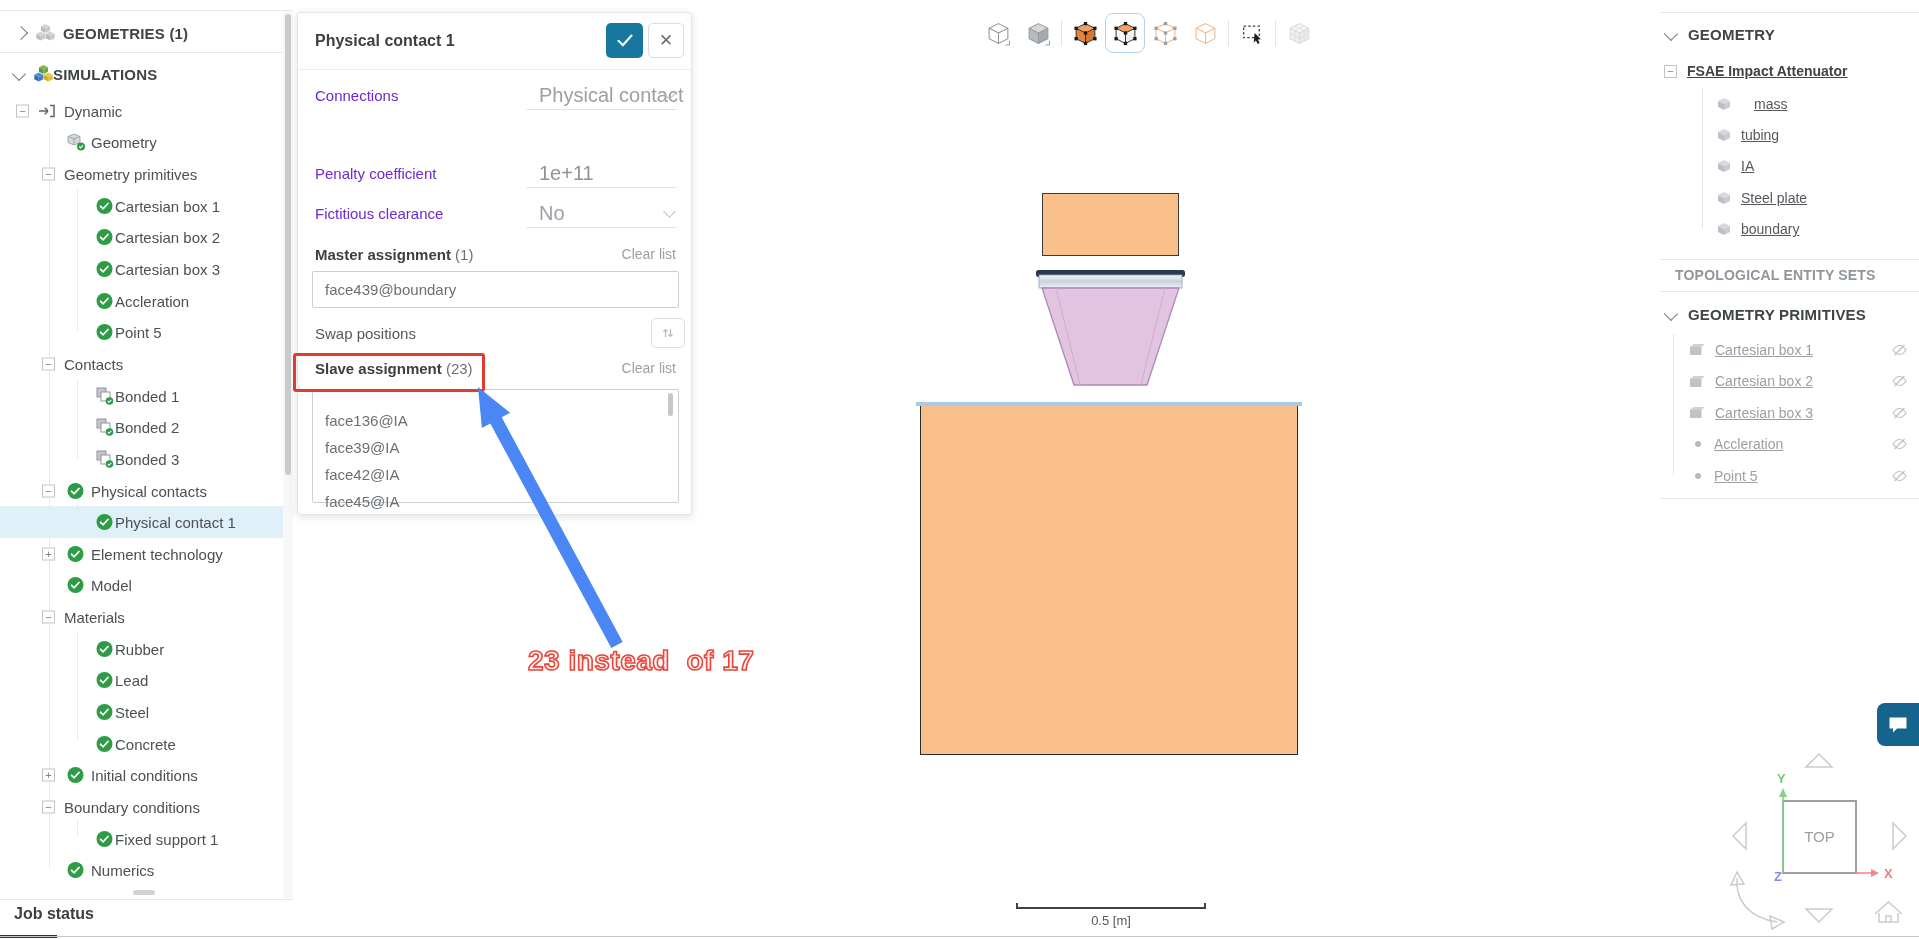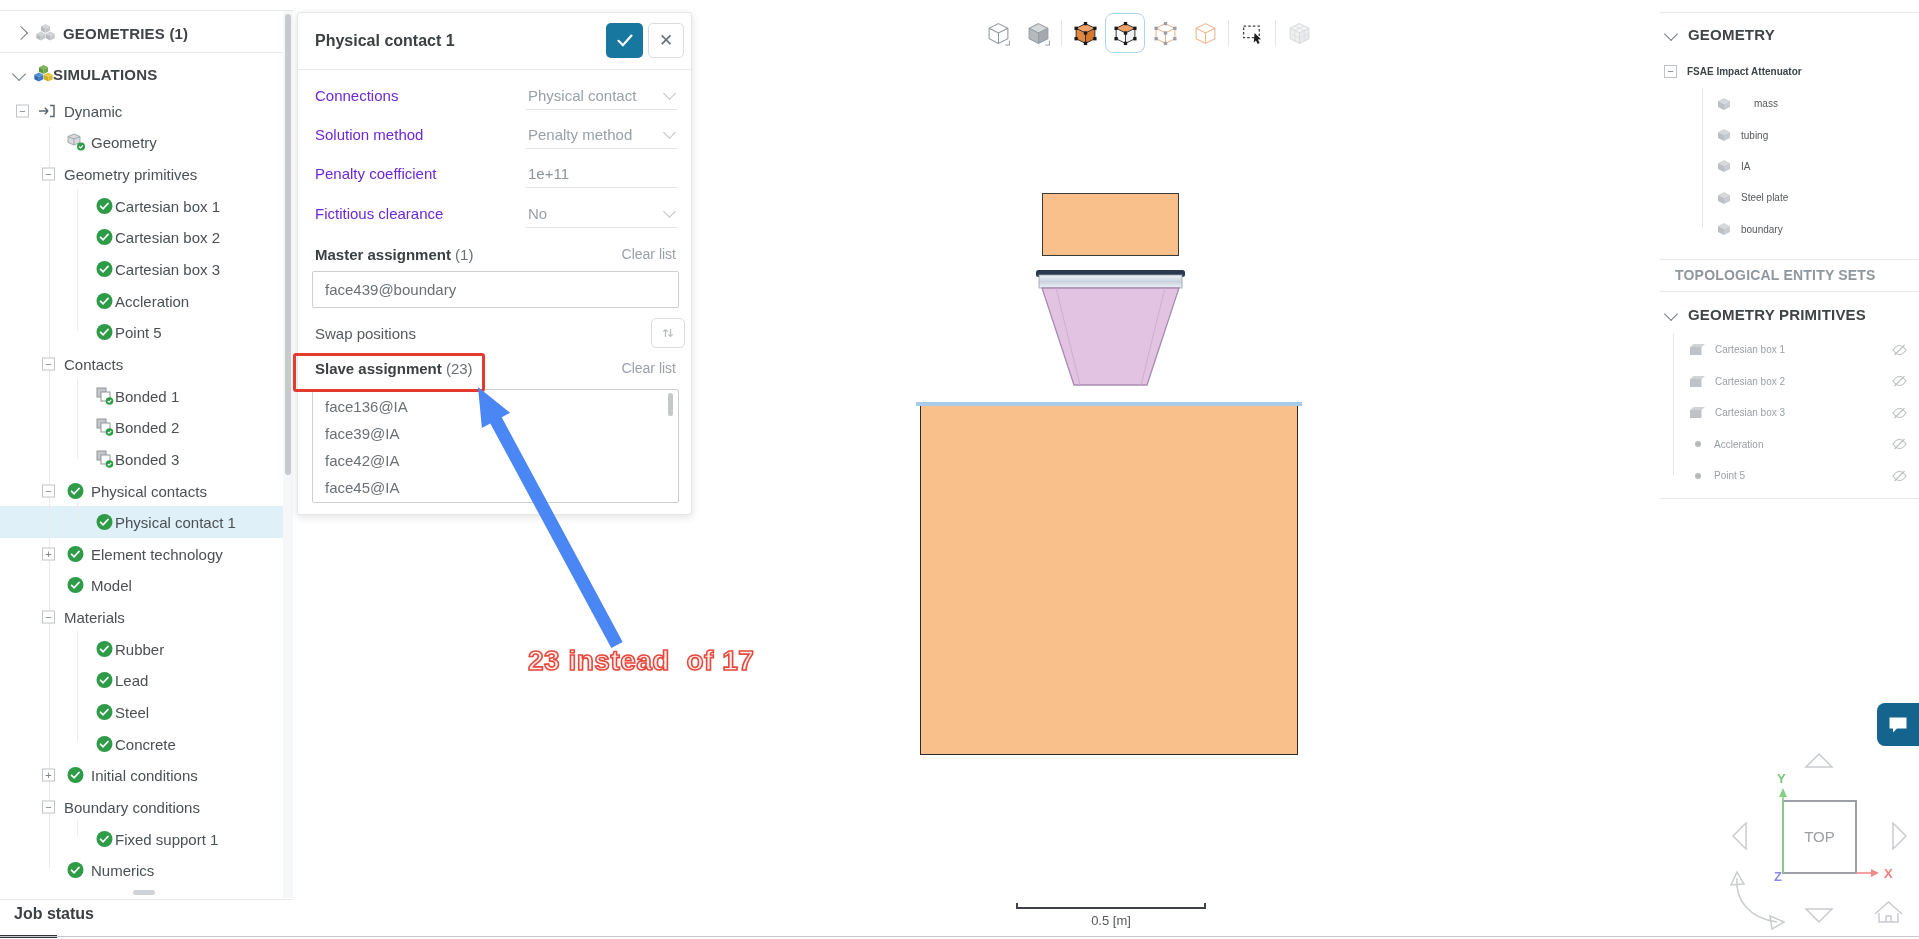--- a/index.html
+++ b/index.html
@@ -35,21 +35,21 @@
           box-shadow:0 2px 8px rgba(0,0,0,.12);z-index:10;box-sizing:border-box;}
   #dlg-title{position:absolute;left:17px;top:19px;font-size:16px;font-weight:bold;color:#3c4043;}
   #dlg-ok{position:absolute;left:308px;top:10px;width:37px;height:35px;background:#17779f;border:none;border-radius:5px;
           display:flex;align-items:center;justify-content:center;cursor:pointer;}
   #dlg-close{position:absolute;left:350px;top:10px;width:36px;height:35px;background:#fff;border:1px solid #dadde0;border-radius:5px;
           display:flex;align-items:center;justify-content:center;color:#6b7075;font-size:17px;cursor:pointer;box-sizing:border-box;}
   #dlg-hdr-divider{position:absolute;left:0;top:56px;width:100%;height:1px;background:#e9ebed;}
   .frow{position:absolute;left:0;width:100%;height:39px;}
   .frow .flabel{position:absolute;left:17px;top:50%;transform:translateY(-50%);font-size:15px;color:#6d28d9;}
   .fctrl{position:absolute;left:228px;right:14px;top:5px;bottom:4px;border-bottom:1px solid #e2e4e6;}
-  .fctrl .fval{position:absolute;left:2px;top:50%;transform:translateY(-50%);font-size:15px;color:#9aa0a6;white-space:nowrap;}
+  .fctrl .fval{position:absolute;left:13px;top:50%;transform:translateY(-50%);font-size:20px;color:#9aa0a6;white-space:nowrap;}
   .fctrl .fchev{position:absolute;right:3px;top:50%;margin-top:-6px;width:8px;height:8px;border-right:1.4px solid #b9bdc2;border-bottom:1.4px solid #b9bdc2;transform:rotate(45deg);}
   .secrow{position:absolute;left:0;width:100%;}
   .seclabel{position:absolute;left:17px;top:50%;transform:translateY(-50%);font-size:15px;color:#3c4043;white-space:nowrap;}
   .seclabel b{font-weight:bold;}
   .seclabel .cnt{font-weight:normal;color:#6b7075;}
   .clearlist{position:absolute;right:15px;top:50%;transform:translateY(-50%);font-size:14px;color:#9aa0a6;cursor:pointer;}
   .assignbox{position:absolute;left:14px;width:367px;border:1px solid #ccd0d3;border-radius:2px;background:#fff;box-sizing:border-box;}
   .aitem{height:27px;display:flex;align-items:center;padding-left:12px;font-size:15px;color:#6b7075;}
   #swap-btn{position:absolute;right:6px;top:50%;transform:translateY(-50%);width:34px;height:30px;border:1px solid #dadde0;border-radius:5px;background:#fff;display:flex;align-items:center;justify-content:center;cursor:pointer;box-sizing:border-box;}
   #red-box{position:absolute;left:-5px;top:340px;width:186px;height:33px;border:3px solid #e33b30;border-radius:3px;z-index:6;pointer-events:none;}
@@ -59,21 +59,21 @@
   .chip{width:40px;height:40px;display:flex;align-items:center;justify-content:center;border-radius:8px;border:1px solid transparent;box-sizing:border-box;cursor:pointer;}
   .chip.sel{border-color:#abd5eb;background:#fff;}
   .chip.dis{opacity:.55;}
   .tsep{width:1px;height:26px;background:#e3e5e7;margin:0 3px;}
   
   #rpanel{left:1655px;top:0;width:264px;height:505px;}
   #rpanel .topline{position:absolute;left:5px;top:12px;width:259px;height:1px;background:#e6e8ea;}
   .rrow{position:absolute;left:0;width:264px;display:flex;align-items:center;}
   .rhead{font-size:15px;font-weight:bold;color:#3f4447;letter-spacing:.2px;}
   .rsubhead{font-size:14px;font-weight:600;color:#8f969c;letter-spacing:.2px;}
-  .rlabel{font-size:10px;color:#55595d;white-space:nowrap;}
+  .rlabel{font-size:14px;color:#55595d;white-space:nowrap;text-decoration:underline;}
   .rlabel.dim{color:#9aa0a6;}
   .eyebtn{position:absolute;right:11px;top:50%;transform:translateY(-50%);display:flex;cursor:pointer;}
   .rdivider{position:absolute;left:5px;width:259px;height:1px;background:#e6e8ea;}
   
   #vp-small-box{left:1042px;top:193px;width:137px;height:63px;background:#f9c08b;border:1.5px solid #3a3a3a;box-sizing:border-box;z-index:2;}
   #vp-big-box{left:920px;top:404px;width:378px;height:351px;background:#f9c08b;border:1.5px solid #2b2b2b;box-sizing:border-box;z-index:2;}
   #vp-blue-edge{left:916px;top:402px;width:386px;height:4px;background:#a9cbe8;z-index:3;}
   #scalebar{left:1016px;top:903px;width:190px;z-index:2;}
   #scalebar .bar{position:absolute;left:0;top:4px;width:190px;height:2px;background:#3f4247;}
   #scalebar .tickL,#scalebar .tickR{position:absolute;top:0;width:2px;height:6px;background:#3f4247;}
@@ -395,27 +395,20 @@
     </button>
   <div id="dlg-hdr-divider"></div>
 
   <div class="frow" style="top:62px;">
     <span class="flabel">Connections</span>
     <div class="fctrl">
       <span class="fval">Physical contact</span>
       <span class="fchev"></span>
     </div>
   </div>
-  <div class="frow" style="top:101px;">
-    <span class="flabel">Solution method</span>
-    <div class="fctrl">
-      <span class="fval">Penalty method</span>
-      <span class="fchev"></span>
-    </div>
-  </div>
   <div class="frow" style="top:140px;">
     <span class="flabel">Penalty coefficient</span>
     <div class="fctrl">
       <span class="fval" style="color:#8d9399;">1e+11</span>
     </div>
   </div>
   <div class="frow" style="top:180px;">
     <span class="flabel">Fictitious clearance</span>
     <div class="fctrl">
       <span class="fval">No</span>
@@ -441,21 +434,21 @@
           </g>
       </svg>
     </button>
   </div>
 
   <div class="secrow" style="top:342px;height:26px;">
     <span class="seclabel"><b>Slave assignment</b>&nbsp;<span class="cnt">(23)</span></span>
     <span class="clearlist">Clear list</span>
   </div>
   <div id="red-box"></div>
-  <div class="assignbox" style="top:376px;height:114px;padding-top:3px;" id="slave-list">
+  <div class="assignbox" style="top:376px;height:114px;padding-top:17px;" id="slave-list">
     <div id="slave-scroll"></div>
   <div class="aitem">face136@IA</div>
       <div class="aitem">face39@IA</div>
       <div class="aitem">face42@IA</div>
       <div class="aitem">face45@IA</div>
     </div>
 </div>
 
 <div id="toolbar" class="abs">
     <div class="chip">

